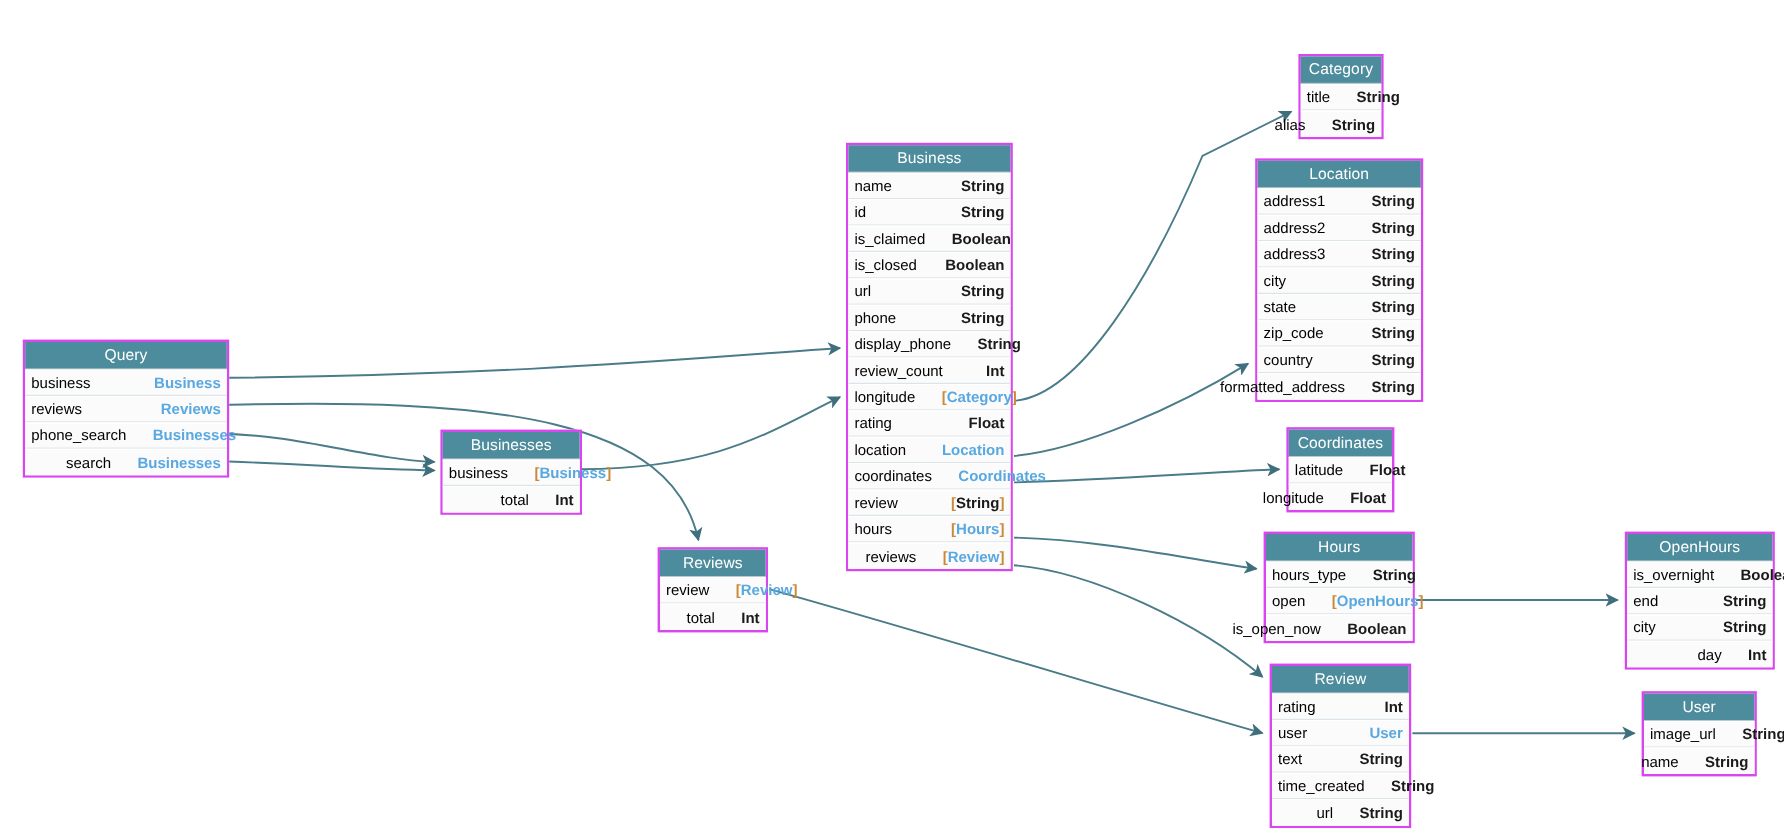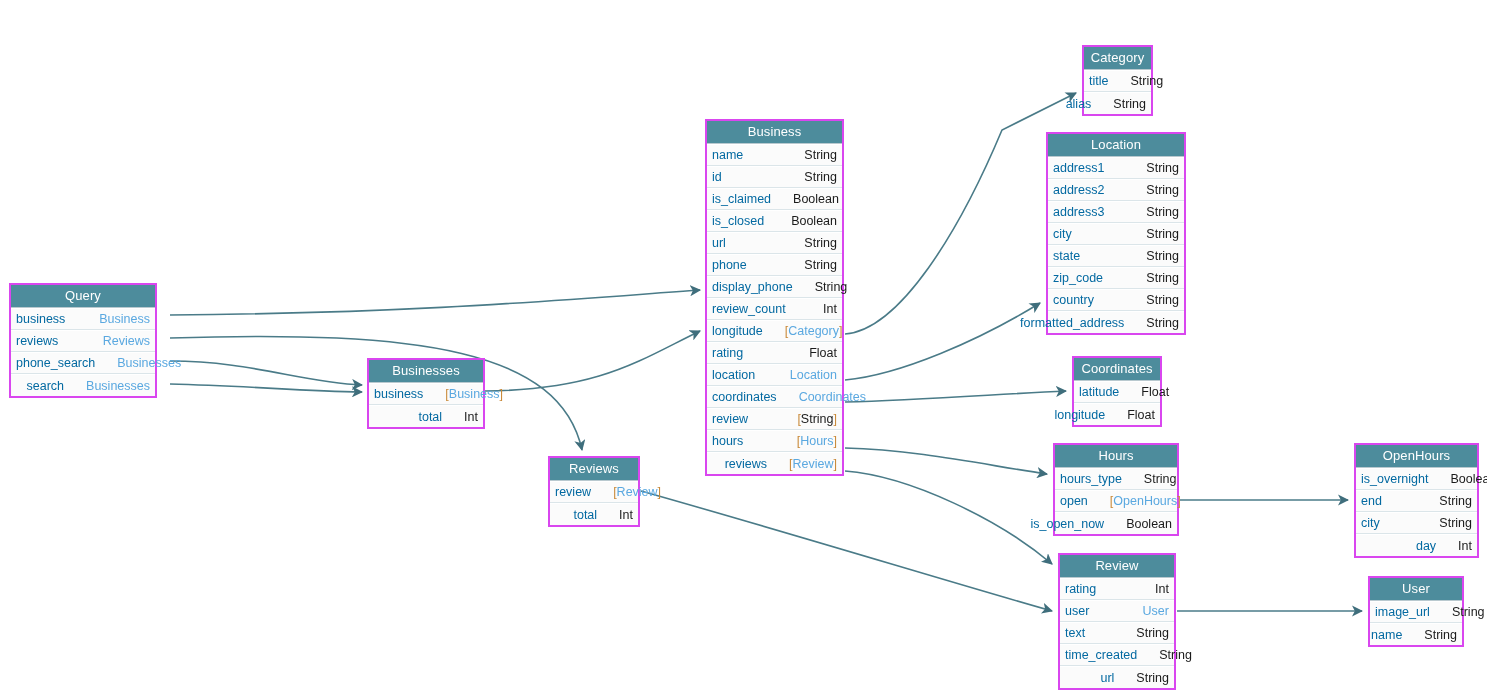--- a/index.html
+++ b/index.html
@@ -60,25 +60,26 @@
     background: #fbfbfb;
     border-bottom: 1px solid #dbe5e9;
     border-top: 1px solid #ffffff;
     white-space: nowrap;
   }
   .row:last-child {
     border-bottom: none;
     justify-content: flex-end;
   }
   .row .fname {
-    color: #0369a1;
+    color: #000000;
     padding-right: 22px;
   }
   .row .ftype {
     color: #1a1a1a;
+    font-weight: bold;
   }
   .row .ftype.link {
     color: #5aa8e0;
   }
   .row .ftype.link .brk {
     color: #c98a3a;
   }
 </style>
 </head>
 <body>
@@ -101,21 +102,21 @@
       <path d="M 845 380 C 900 375, 980 340, 1040 303"></path>
       <path d="M 845 402 C 920 400, 1000 394, 1066 391"></path>
       <path d="M 845 448 C 920 450, 990 466, 1047 474"></path>
       <path d="M 845 471 C 910 476, 1000 520, 1052 564"></path>
       <path d="M 641 491 C 780 530, 960 585, 1052 611"></path>
       <path d="M 1180 500 L 1348 500"></path>
       <path d="M 1177 611 L 1362 611"></path>
     </g>
   </svg>
 
-  <div class="node" style="left: 9px; top: 283px; width: 148px;">
+  <div class="node" style="left: 19px; top: 283px; width: 172px;">
       <div class="node-header">Query</div>
       <div class="node-rows">
         <div class="row">
           <span class="fname">business</span>
           <span class="ftype link">Business</span>
         </div>
         <div class="row">
           <span class="fname">reviews</span>
           <span class="ftype link">Reviews</span>
         </div>

